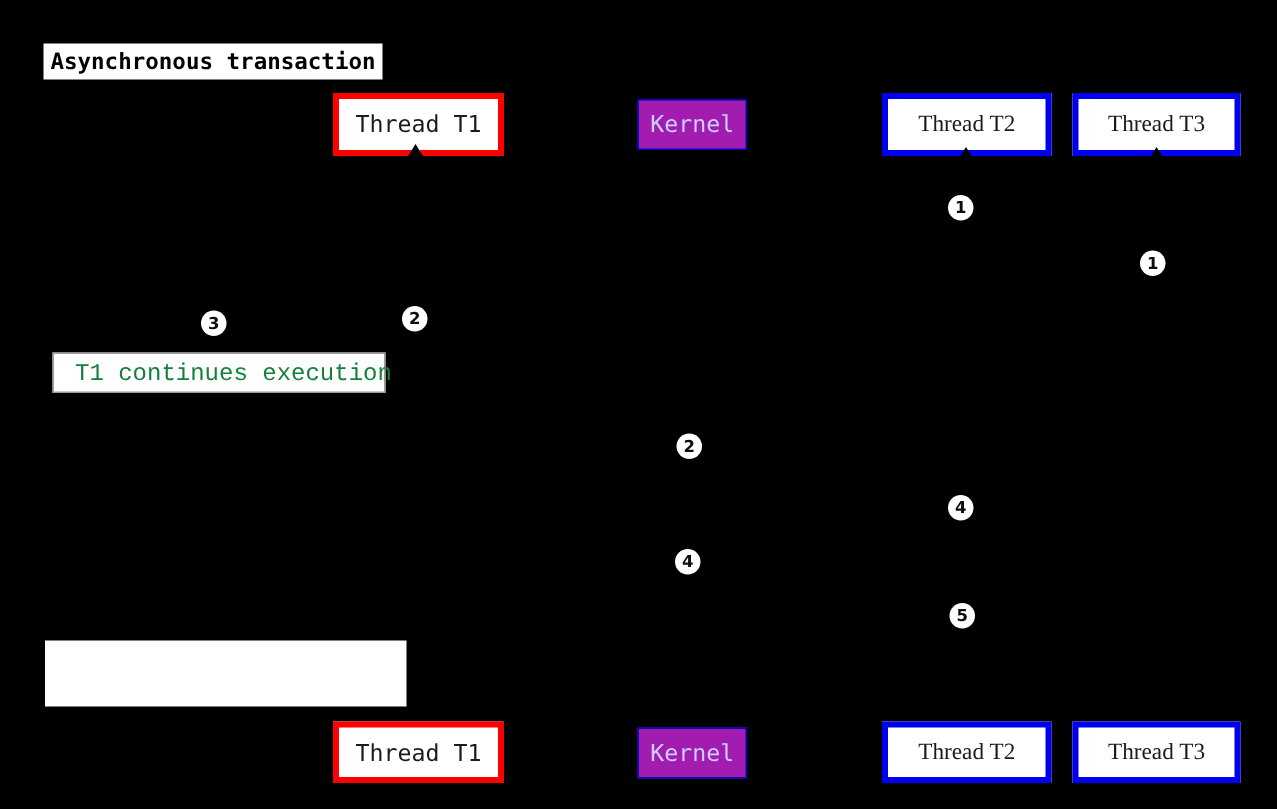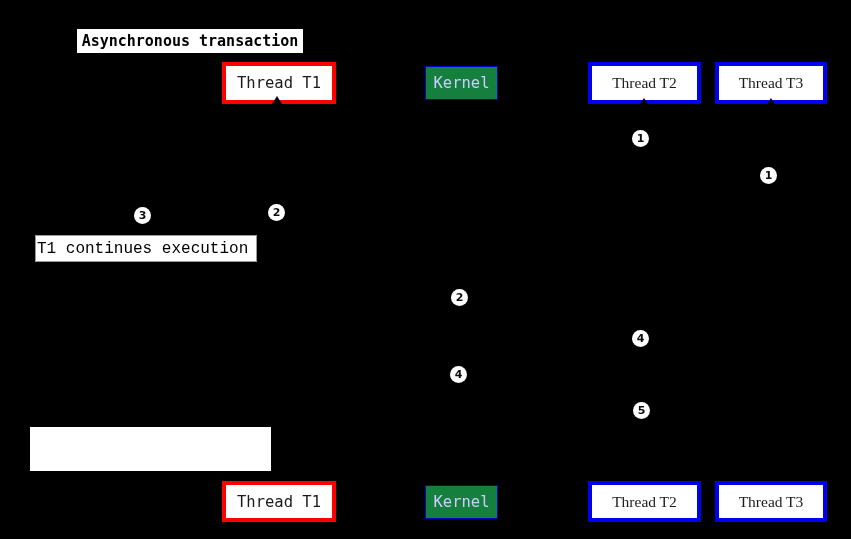--- a/index.html
+++ b/index.html
@@ -18,36 +18,35 @@
     width: 228px; height: 26px;
     background: #ffffff;
     border: 1px solid #000;
     box-sizing: border-box;
     display: flex; align-items: center; justify-content: center;
     font-weight: bold;
     font-size: 15px;
     color: #000;
     letter-spacing: 0px;
     white-space: nowrap;
-    margin-left: 48px;
   }
   
   .pbox {
     position: absolute;
     box-sizing: border-box;
     background: #ffffff;
     display: flex; align-items: center; justify-content: center;
     font-size: 15.5px;
     color: #1b1b1b;
     white-space: nowrap;
   }
   .pbox.red  { border: 4px solid #ff0000; }
   .pbox.blue { border: 4px solid #0000f0; font-family: Liberation Serif, serif; }
   .pbox.kernel {
-    background: #15803d;
+    background: #a21caf;
     border: 1px solid #0000c8;
     color: #ccccff;
     text-align: right;
   }
   .t1-top { left: 222px; top: 62px;  width: 114px; height: 42px; }
   .kr-top { left: 425px; top: 66px;  width: 73px;  height: 34px; }
   .t2-top { left: 588px; top: 62px;  width: 113px; height: 42px; }
   .t3-top { left: 715px; top: 62px;  width: 112px; height: 42px; }
   .t1-bot { left: 222px; top: 481px; width: 114px; height: 41px; }
   .kr-bot { left: 425px; top: 485px; width: 73px;  height: 34px; }
@@ -76,24 +75,24 @@
   .m8 { left: 633px; top: 402px; }
   
   .note-box {
     position: absolute;
     left: 35px; top: 235px;
     width: 222px; height: 27px;
     background: #ffffff;
     border: 1px solid #9a9a9a;
     box-sizing: border-box;
     display: flex; align-items: center;
-    padding-left: 1px;
+    padding-left: 14px;
     font-family: "Liberation Mono", monospace;
     font-size: 16px;
-    color: #000000;
+    color: #15803d;
     white-space: nowrap;
   }
   .blank-box {
     position: absolute;
     left: 30px; top: 427px;
     width: 241px; height: 44px;
     background: #ffffff;
   }
   
   .notch {

